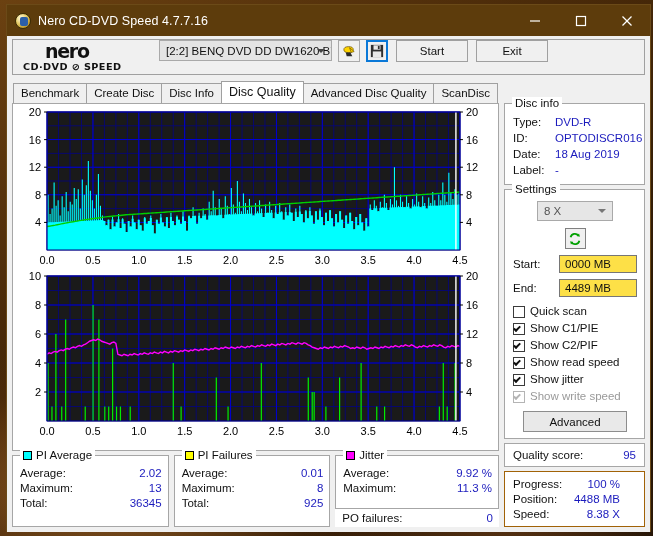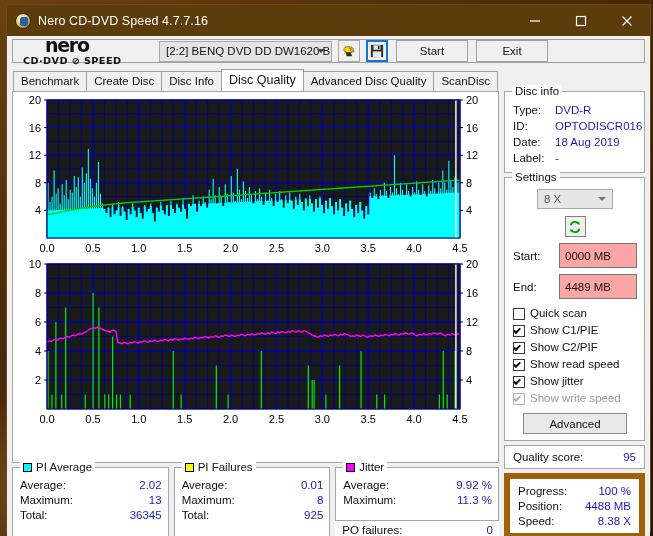--- a/index.html
+++ b/index.html
@@ -56,21 +56,21 @@
     height:22px;background:#ffffff;display:flex;align-items:center;
     padding-left:10px;flex:0 0 auto;border-bottom:1px solid #ffffff;
   }
   .menu-item{
     font-size:12px;color:#000;padding:2px 10px 2px 4px;margin-right:8px;white-space:nowrap;
   }
   
   #toolwrap{background:#f0f0f0;padding:3px 5px 0 5px;flex:0 0 auto;}
   #toolbar{
     border:1px solid #a0a0a0;background:#f0f0f0;
-    height:24px;display:flex;align-items:center;padding:0 6px;
+    height:36px;display:flex;padding:0 6px;
     box-sizing:border-box;
   }
   #logo{
     width:130px;flex:0 0 auto;margin-left:4px;
     display:flex;flex-direction:column;justify-content:center;line-height:1;
   }
   #logo .l1{
     font-family:"DejaVu Sans", sans-serif;
     font-weight:bold;font-size:19px;color:#111;letter-spacing:-1.3px;
     margin-left:22px;
@@ -181,21 +181,21 @@
     width:0;height:0;border-left:4px solid transparent;border-right:4px solid transparent;
     border-top:4px solid #777;
   }
   #refresh{
     width:21px;height:21px;background:#f0f0f0;border:1px solid #808080;
     box-sizing:border-box;display:flex;align-items:center;justify-content:center;
   }
   .frow{display:flex;align-items:center;margin-top:6px;font-size:11.5px;color:#111;}
   .frow .k{width:46px;flex:0 0 auto;}
   .fbox{
-    flex:1 1 auto;height:25px;border:1px solid #767676;background:#fca5a5;
+    flex:1 1 auto;height:18px;border:1px solid #767676;background:#fde047;
     box-sizing:border-box;display:flex;align-items:center;justify-content:flex-start;
     padding-left:5px;font-size:11.5px;color:#111;
   }
   .cbrow{display:flex;align-items:center;gap:5px;font-size:11.5px;color:#111;line-height:17px;}
   .cb{
     width:12px;height:12px;border:1px solid #3b3b3b;background:#fff;
     box-sizing:border-box;flex:0 0 auto;position:relative;
   }
   .cb.on:after{
     content:"";position:absolute;left:2px;top:4px;width:5px;height:2px;
@@ -210,22 +210,22 @@
     background:#e9e9e9;border:1px solid #8d8d8d;box-sizing:border-box;
     display:flex;align-items:center;justify-content:center;font-size:11.5px;color:#111;
   }
   #qscore{
     background:#fff;border:1px solid #a6a6a6;box-sizing:border-box;
     padding:5px 8px 5px 8px;display:flex;justify-content:space-between;
     font-size:11.5px;color:#111;align-items:center;
   }
   #qscore .v{color:#1b1bbd;}
   #prog{
-    background:#fff;border:6px solid #a16207;box-sizing:border-box;
-    padding:5px 8px 4px 8px;
+    background:#fff;border:1px solid #a16207;box-sizing:border-box;
+    padding:5px 24px 4px 8px;
   }
   #prog .irow{line-height:15px;justify-content:space-between;}
   #prog .irow .k{width:auto;}
 </style>
 </head>
 <body>
 
 <div id="desktop"></div>
 
 <div id="win">

